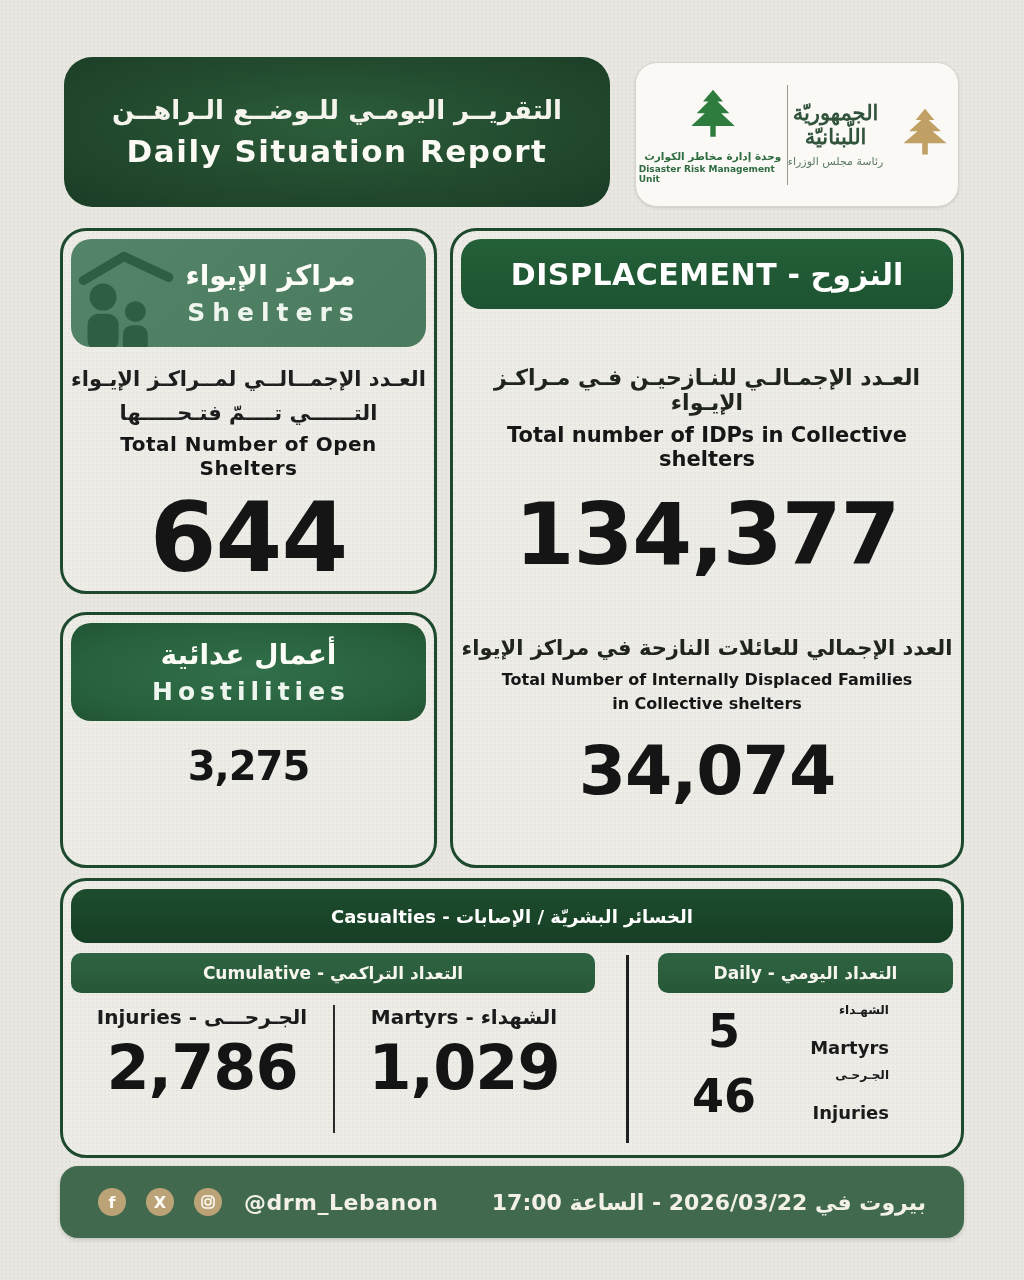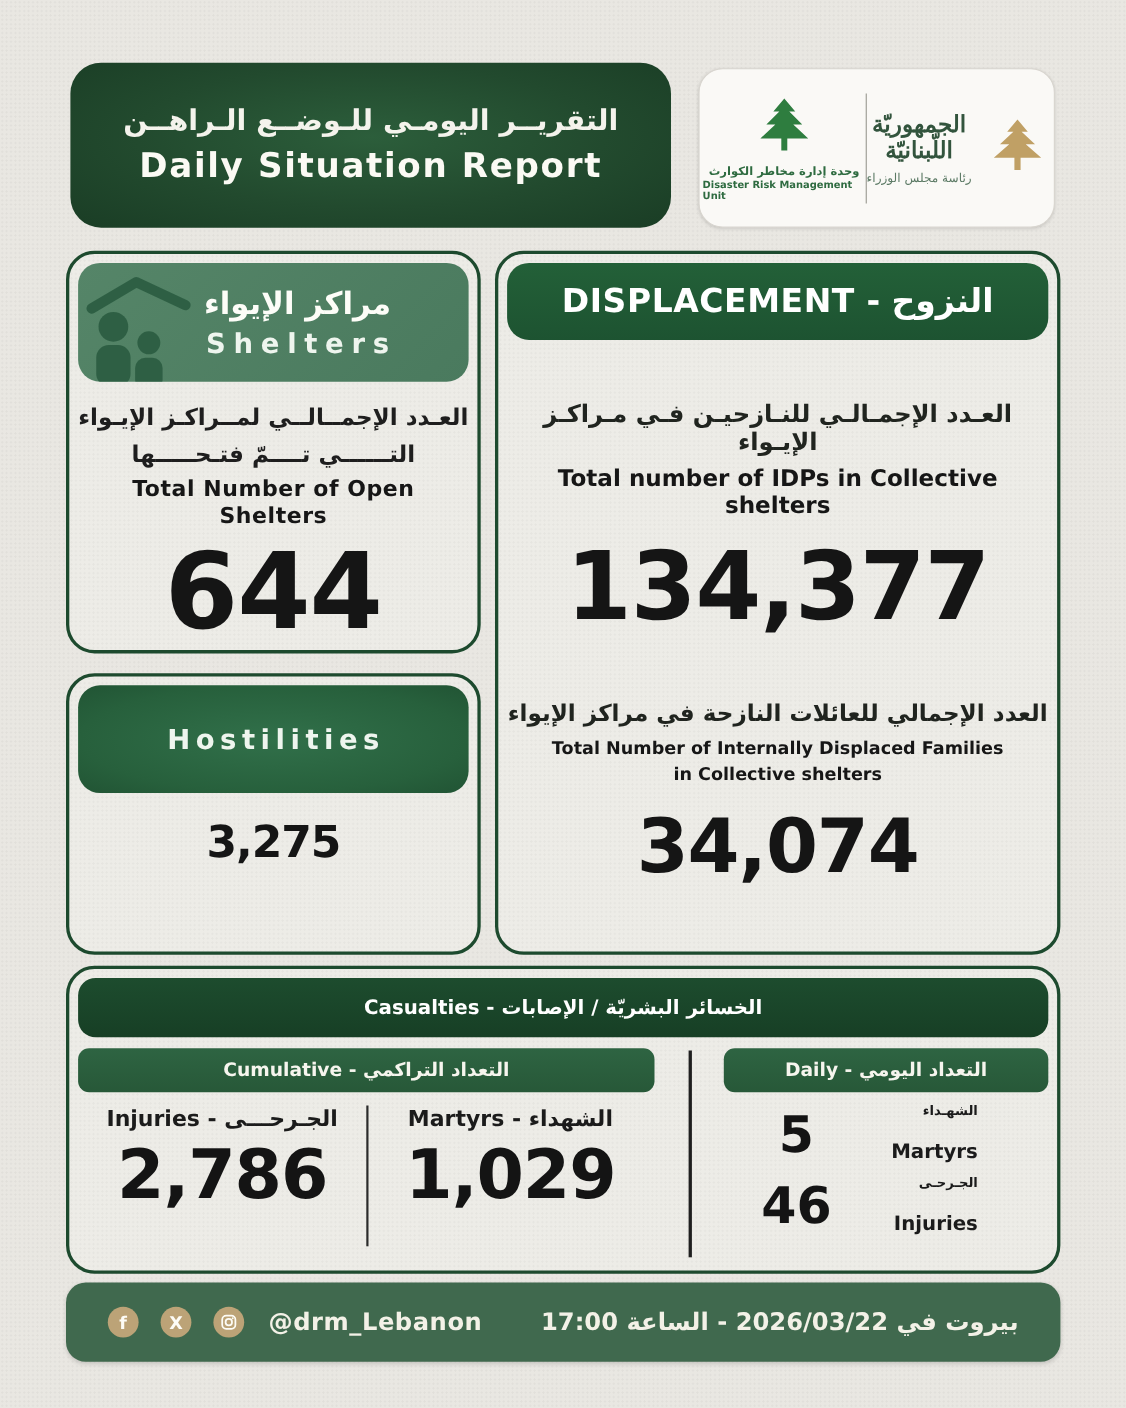--- a/index.html
+++ b/index.html
@@ -160,20 +160,21 @@
     <div class="desc-ar">
       <span>العـدد الإجمــالــي لمــراكـز الإيـواء</span><br>
       <span>التــــــي تــــمّ فتـحـــــها</span>
     </div>
     <div class="desc-en">Total Number of Open Shelters</div>
     <div class="big-num shelters-num">644</div>
   </div>
 
   <div class="card hostilities-card">
     <div class="band hostilities-band">
+      <div class="band-ar">أعمال عدائية</div>
       <div class="band-en">Hostilities</div>
     </div>
     <div class="big-num hostilities-num">3,275</div>
   </div>
 
   <div class="card displacement-card">
     <div class="band displacement-band">
       <div class="disp-band-text">النزوح - DISPLACEMENT</div>
     </div>
     <div class="disp-stat1">

